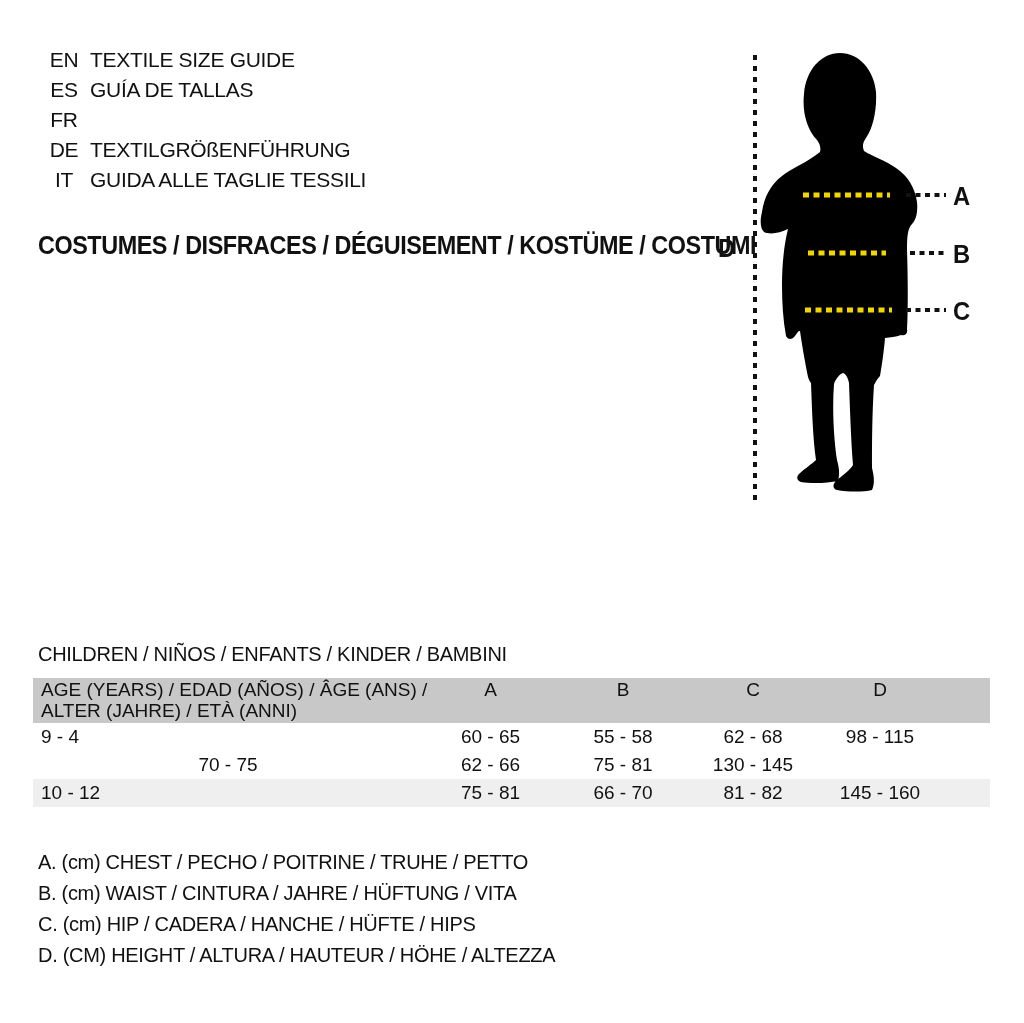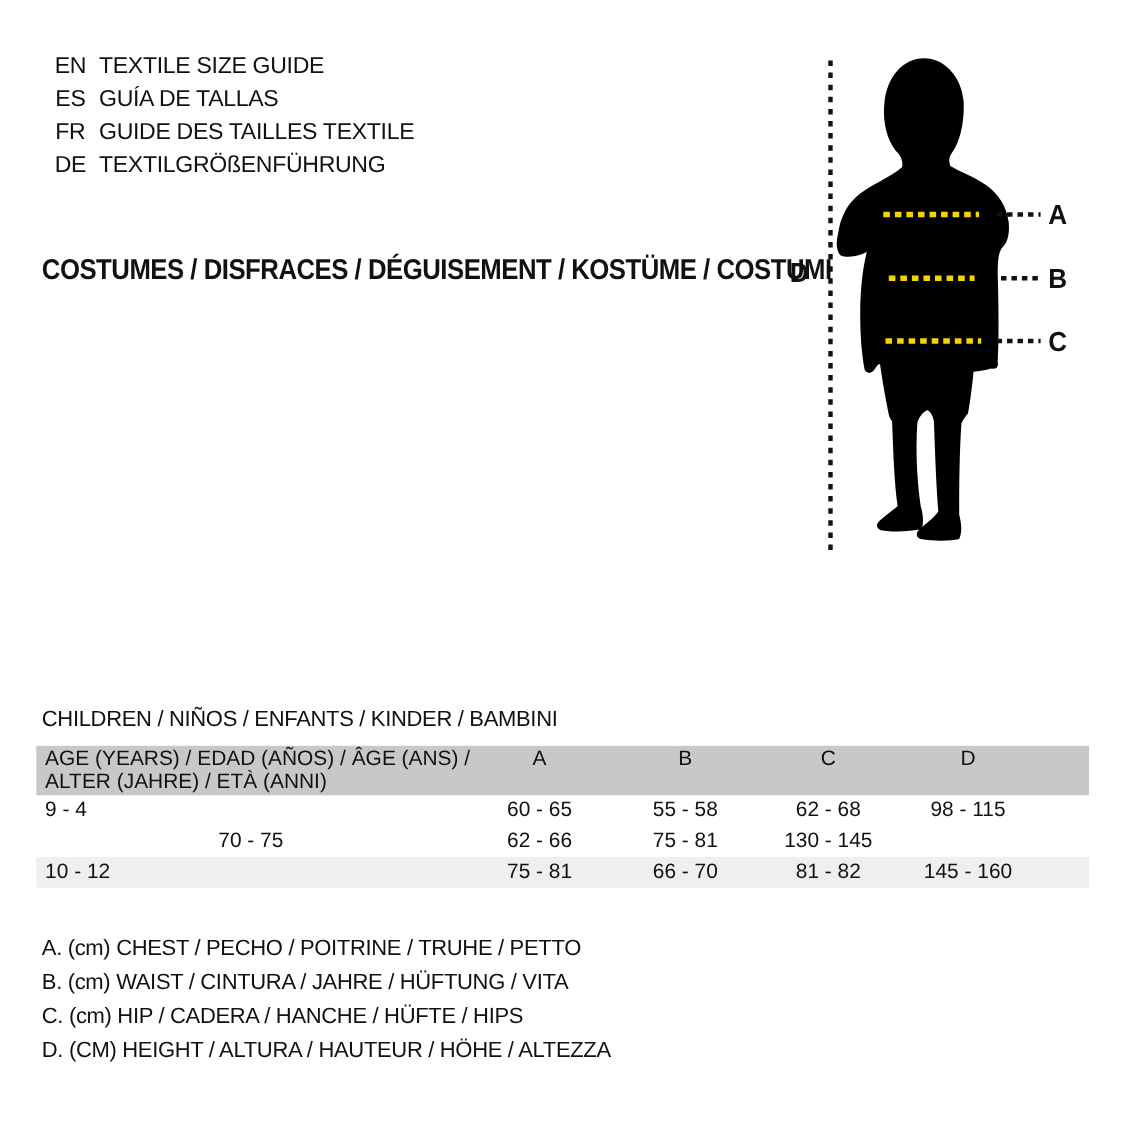--- a/index.html
+++ b/index.html
@@ -67,25 +67,28 @@
   <div class="lang-row">
     <span class="lang-code">EN</span>
     <span class="lang-label">TEXTILE SIZE GUIDE</span>
   </div>
   <div class="lang-row">
     <span class="lang-code">ES</span>
     <span class="lang-label">GUÍA DE TALLAS</span>
   </div>
   <div class="lang-row">
     <span class="lang-code">FR</span>
-    <span class="lang-label">GUIDE DES TAILLES TEXTILE</span>
   </div>
   <div class="lang-row">
     <span class="lang-code">DE</span>
     <span class="lang-label">TEXTILGRÖßENFÜHRUNG</span>
+  </div>
+  <div class="lang-row">
+    <span class="lang-code">IT</span>
+    <span class="lang-label">GUIDA ALLE TAGLIE TESSILI</span>
   </div>
 </div>
 
 <div class="category-title">COSTUMES / DISFRACES / DÉGUISEMENT / KOSTÜME / COSTUMI</div>
 
 <div class="figure-wrap">
   <svg width="324" height="480" viewBox="0 0 324 480">
 
     <line x1="55" y1="15" x2="55" y2="465" stroke="#111111" stroke-width="4" stroke-dasharray="5 6"></line>
 

